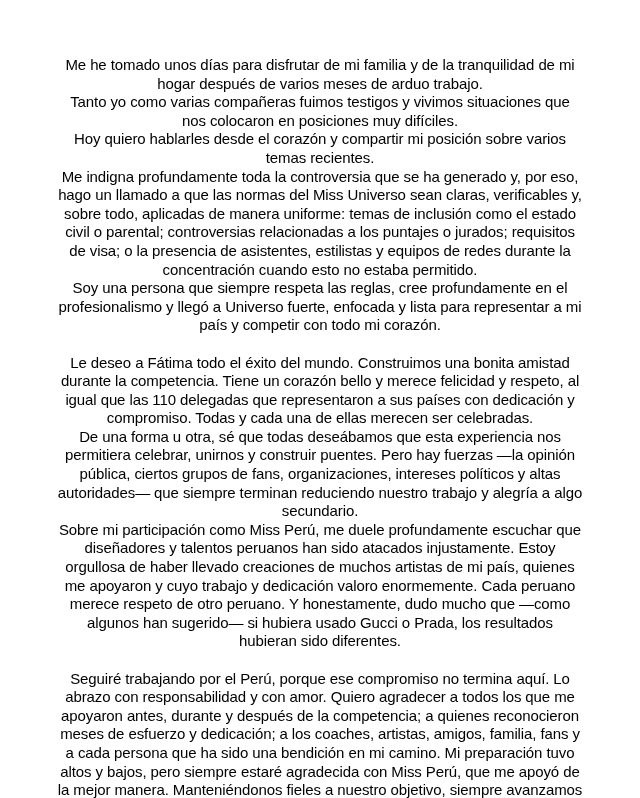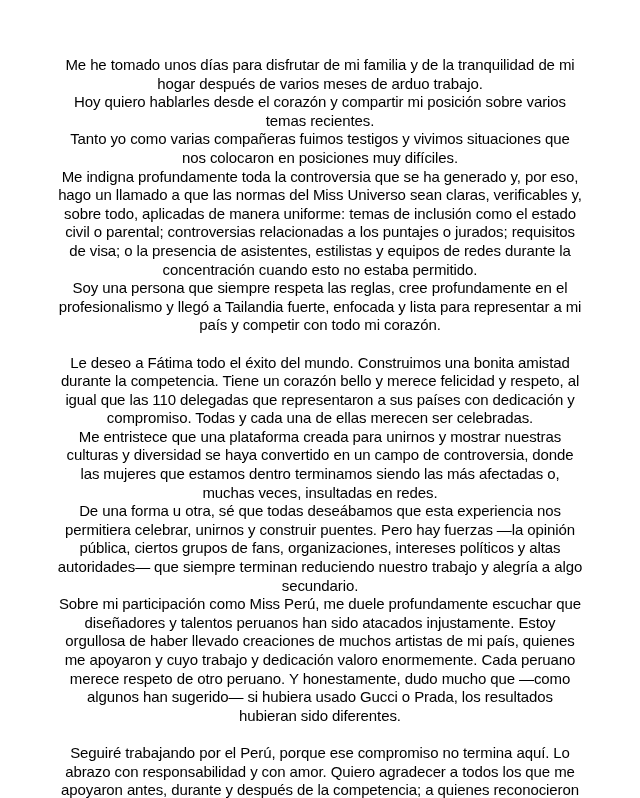--- a/index.html
+++ b/index.html
@@ -45,31 +45,30 @@
   }
 </style>
 </head>
 <body>
 
 <div class="page">
   <div class="doc-body">
 
     <div>
       <p class="para">Me he tomado unos días para disfrutar de mi familia y de la tranquilidad de mi hogar después de varios meses de arduo trabajo.</p>
+      <p class="para">Tanto yo como varias compañeras fuimos testigos y vivimos situaciones que nos colocaron en posiciones muy difíciles.</p>
       <p class="para">Hoy quiero hablarles desde el corazón y compartir mi posición sobre varios temas recientes.</p>
-      <p class="para">Tanto yo como varias compañeras fuimos testigos y vivimos situaciones que nos colocaron en posiciones muy difíciles.</p>
       <p class="para">Me indigna profundamente toda la controversia que se ha generado y, por eso, hago un llamado a que las normas del Miss Universo sean claras, verificables y, sobre todo, aplicadas de manera uniforme: temas de inclusión como el estado civil o parental; controversias relacionadas a los puntajes o jurados; requisitos de visa; o la presencia de asistentes, estilistas y equipos de redes durante la concentración cuando esto no estaba permitido.</p>
-      <p class="para">Soy una persona que siempre respeta las reglas, cree profundamente en el profesionalismo y llegó a Tailandia fuerte, enfocada y lista para representar a mi país y competir con todo mi corazón.</p>
+      <p class="para">Soy una persona que siempre respeta las reglas, cree profundamente en el profesionalismo y llegó a Universo fuerte, enfocada y lista para representar a mi país y competir con todo mi corazón.</p>
     </div>
 
     <div class="block-gap"></div>
 
     <div>
       <p class="para">Le deseo a Fátima todo el éxito del mundo. Construimos una bonita amistad durante la competencia. Tiene un corazón bello y merece felicidad y respeto, al igual que las 110 delegadas que representaron a sus países con dedicación y compromiso. Todas y cada una de ellas merecen ser celebradas.</p>
-      <p class="para">Me entristece que una plataforma creada para unirnos y mostrar nuestras culturas y diversidad se haya convertido en un campo de controversia, donde las mujeres que estamos dentro terminamos siendo las más afectadas o, muchas veces, insultadas en redes.</p>
       <p class="para">De una forma u otra, sé que todas deseábamos que esta experiencia nos permitiera celebrar, unirnos y construir puentes. Pero hay fuerzas —la opinión pública, ciertos grupos de fans, organizaciones, intereses políticos y altas autoridades— que siempre terminan reduciendo nuestro trabajo y alegría a algo secundario.</p>
       <p class="para">Sobre mi participación como Miss Perú, me duele profundamente escuchar que diseñadores y talentos peruanos han sido atacados injustamente. Estoy orgullosa de haber llevado creaciones de muchos artistas de mi país, quienes me apoyaron y cuyo trabajo y dedicación valoro enormemente. Cada peruano merece respeto de otro peruano. Y honestamente, dudo mucho que —como algunos han sugerido— si hubiera usado Gucci o Prada, los resultados hubieran sido diferentes.</p>
     </div>
 
     <div class="block-gap"></div>
 
     <div>
       <p class="para">Seguiré trabajando por el Perú, porque ese compromiso no termina aquí. Lo abrazo con responsabilidad y con amor. Quiero agradecer a todos los que me apoyaron antes, durante y después de la competencia; a quienes reconocieron meses de esfuerzo y dedicación; a los coaches, artistas, amigos, familia, fans y a cada persona que ha sido una bendición en mi camino. Mi preparación tuvo altos y bajos, pero siempre estaré agradecida con Miss Perú, que me apoyó de la mejor manera. Manteniéndonos fieles a nuestro objetivo, siempre avanzamos con profesionalismo.</p>
 
     </div>

